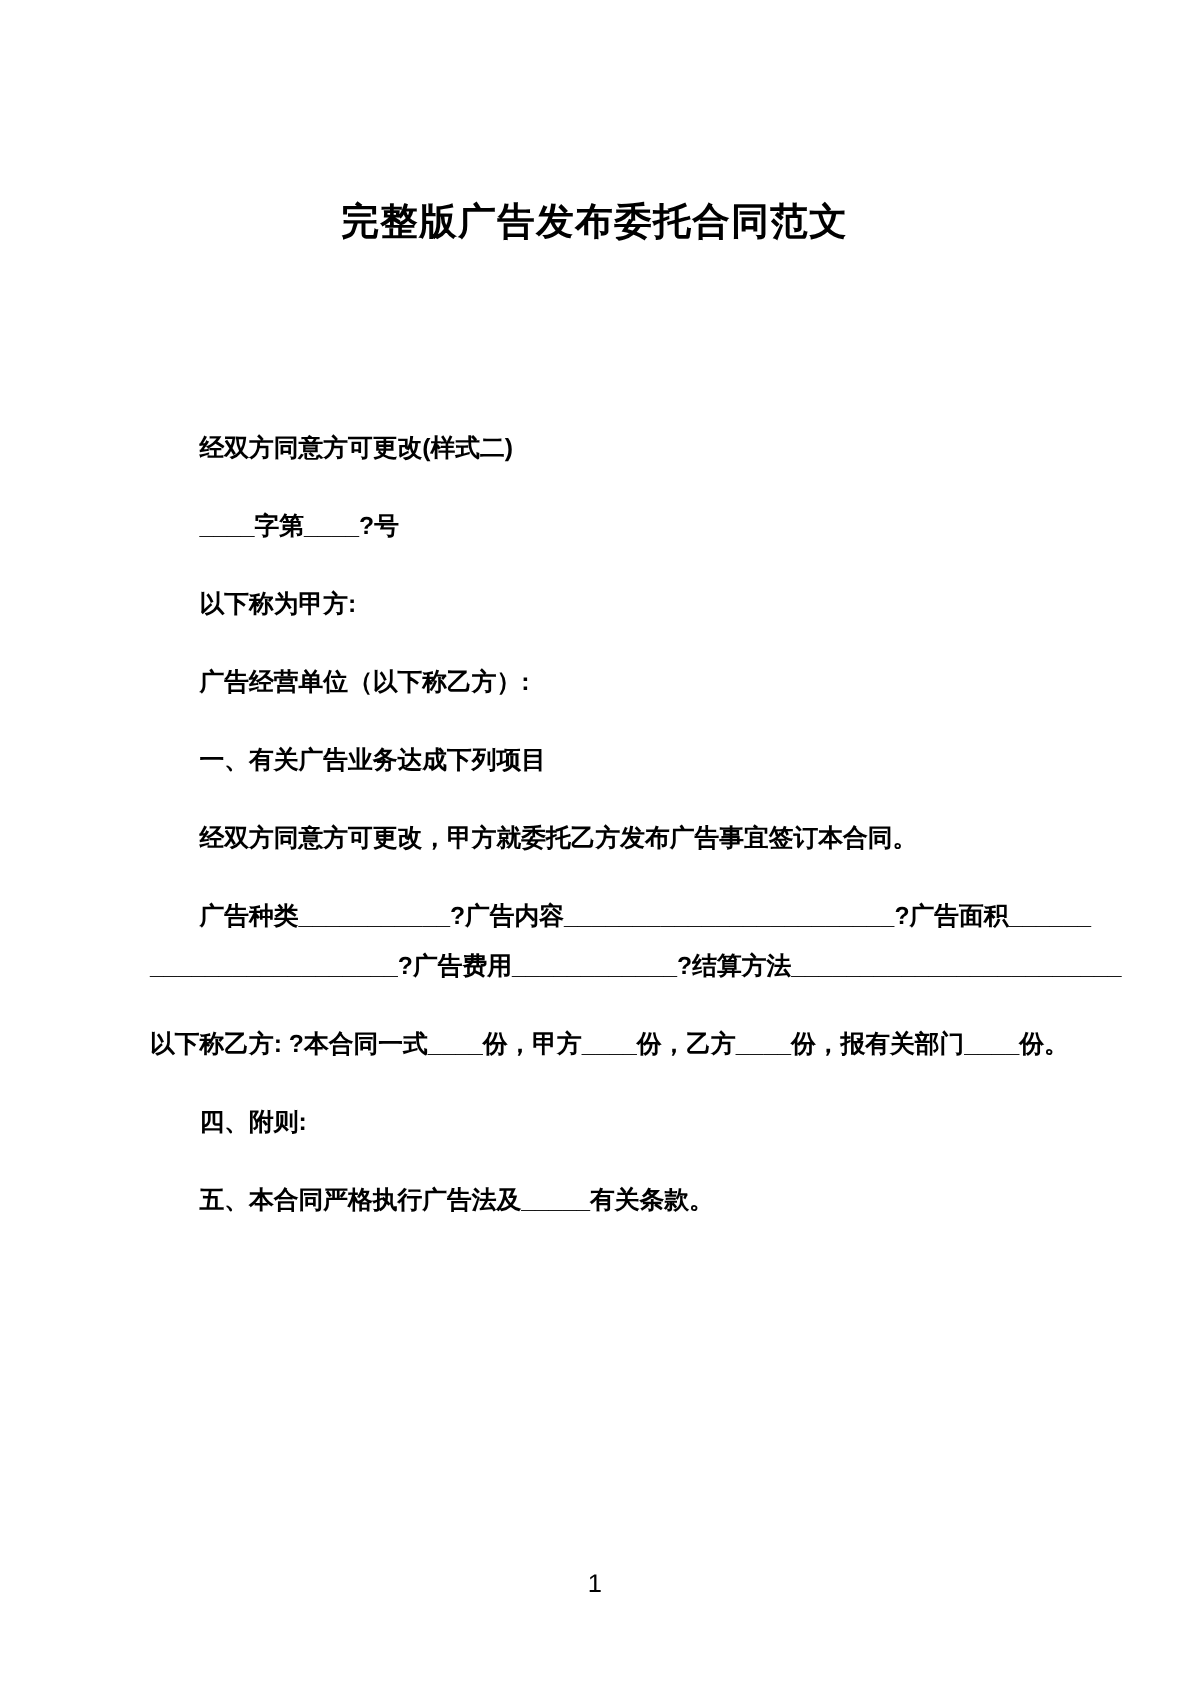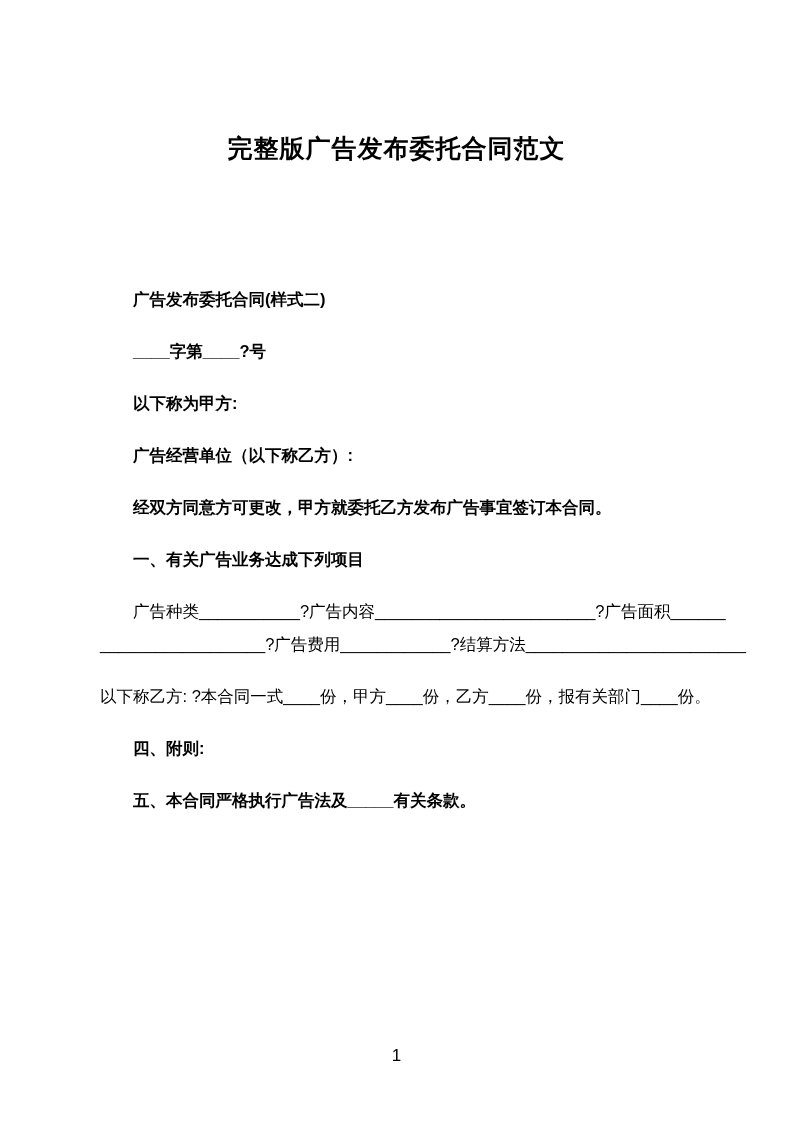--- a/index.html
+++ b/index.html
@@ -31,21 +31,21 @@
     line-height: 33px;
     margin-bottom: 19px;
     text-align: left;
     word-break: break-all;
   }
   .para.single, .line.indent {
     text-indent: 33px;
   }
   .line {
     font-size: 16.5px;
-    font-weight: normal;
+    font-weight: bold;
     line-height: 33px;
     word-break: break-all;
     white-space: nowrap;
   }
   .footer {
     position: absolute;
     left: 0;
     top: 1046px;
     width: 100%;
     text-align: center;
@@ -57,32 +57,32 @@
   }
 </style>
 </head>
 <body>
 
 <div class="page">
   <div class="content">
 
     <h1 class="doc-title">完整版广告发布委托合同范文</h1>
 
-    <p class="para single">广告发布委托合同(样式二)</p>
+    <p class="para single">经双方同意方可更改(样式二)</p>
 
 
     <p class="para single">____字第____?号</p>
 
     <p class="para single">以下称为甲方:</p>
 
     <p class="para single">广告经营单位（以下称乙方）:</p>
 
+    <p class="para single">一、有关广告业务达成下列项目</p>
+
     <p class="para single">经双方同意方可更改，甲方就委托乙方发布广告事宜签订本合同。</p>
-
-    <p class="para single">一、有关广告业务达成下列项目</p>
 
     <div class="para multi">
       <div class="line indent">广告种类___________?广告内容________________________?广告面积______</div>
       <div class="line">__________________?广告费用____________?结算方法________________________</div>
     </div>
 
 
     <div class="para multi">
       <div class="line">以下称乙方: ?本合同一式____份，甲方____份，乙方____份，报有关部门____份。</div>
     </div>

